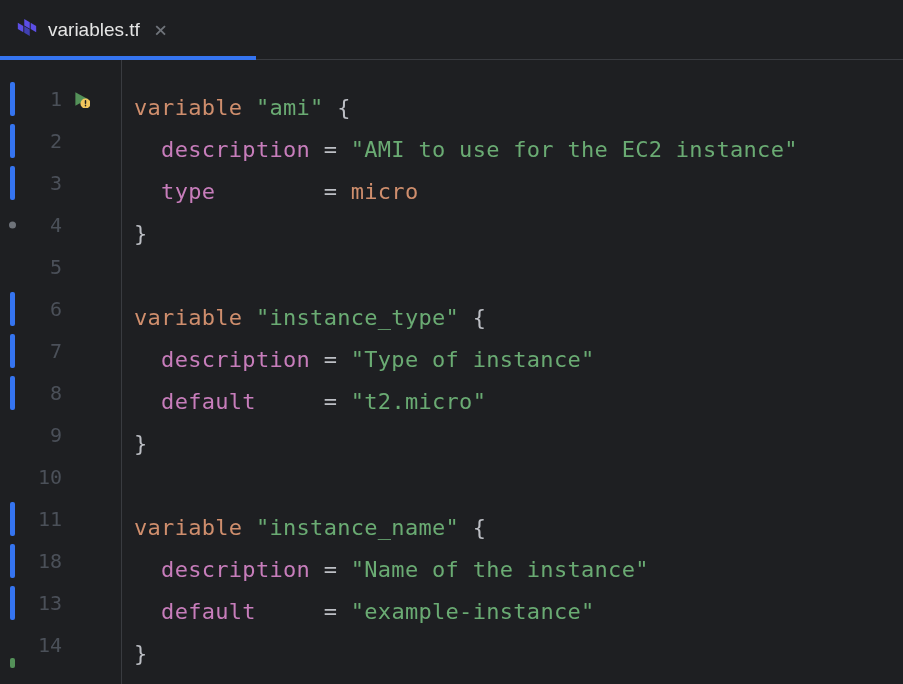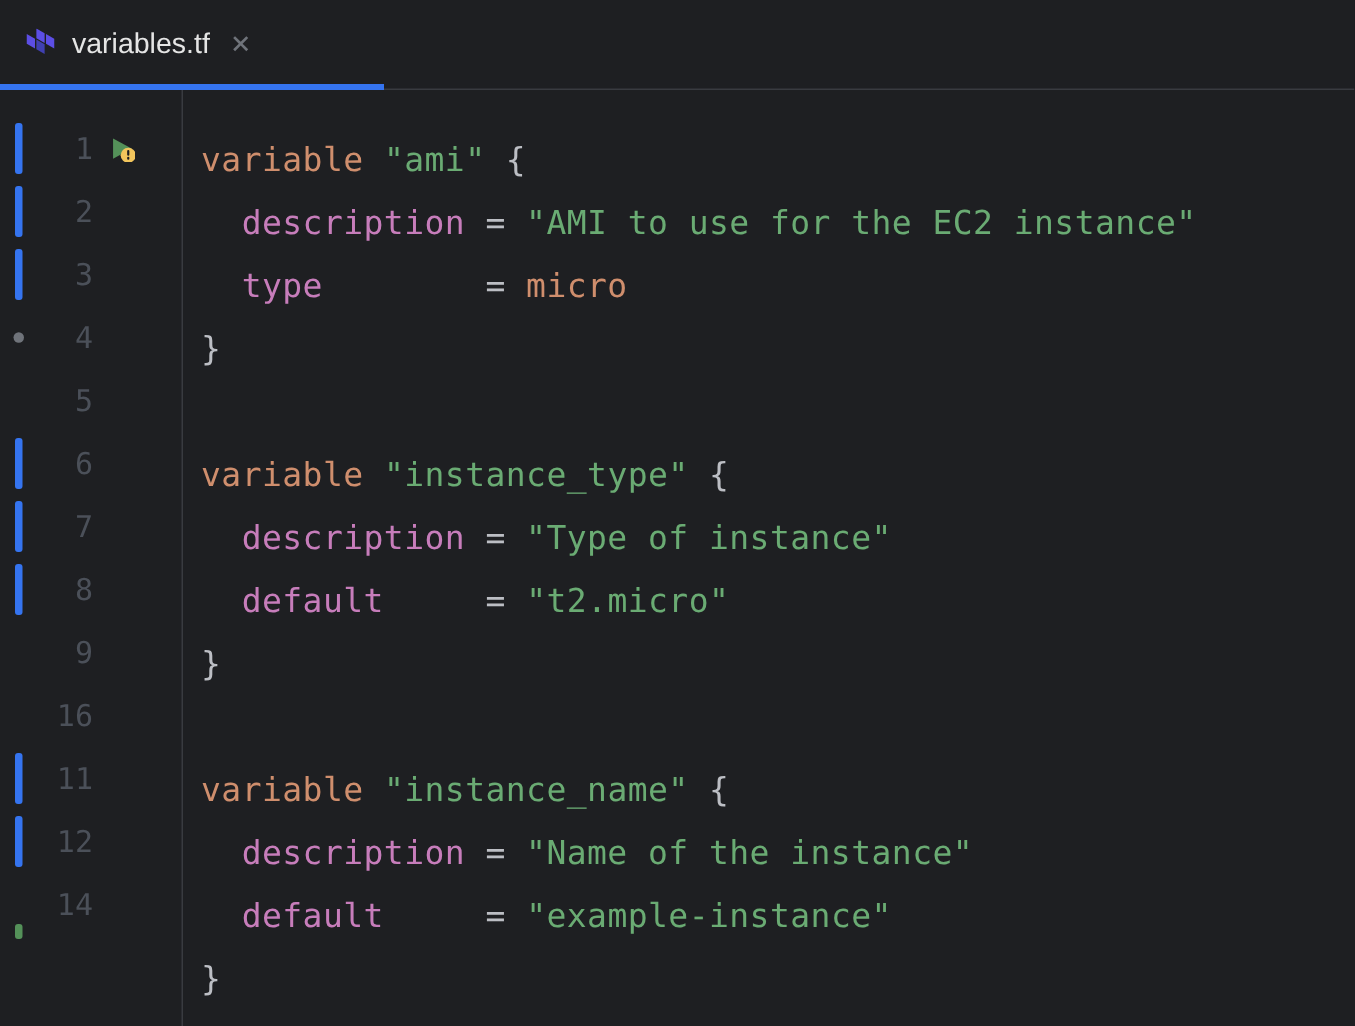--- a/index.html
+++ b/index.html
@@ -180,29 +180,33 @@
       <span class="line-num">7</span>
     </div>
     <div class="line-row">
       <span class="change-marker"></span>
       <span class="line-num">8</span>
     </div>
     <div class="line-row">
       <span class="line-num">9</span>
     </div>
     <div class="line-row">
-      <span class="line-num">16</span>
+      <span class="line-num">10</span>
     </div>
     <div class="line-row">
       <span class="change-marker"></span>
       <span class="line-num">11</span>
     </div>
     <div class="line-row">
       <span class="change-marker"></span>
-      <span class="line-num">12</span>
+      <span class="line-num">18</span>
+    </div>
+    <div class="line-row">
+      <span class="change-marker"></span>
+      <span class="line-num">13</span>
     </div>
     <div class="line-row">
       <span class="line-num">14</span>
       <span class="change-marker green"></span>
     </div>
   </div>
 
   <div class="code">
     <div class="code-line"><span class="kw">variable</span><span> </span><span class="str">"ami"</span><span class="punct"> {</span></div>
     <div class="code-line"><span>  </span><span class="prop">description</span><span class="eq"> = </span><span class="str">"AMI to use for the EC2 instance"</span></div>

